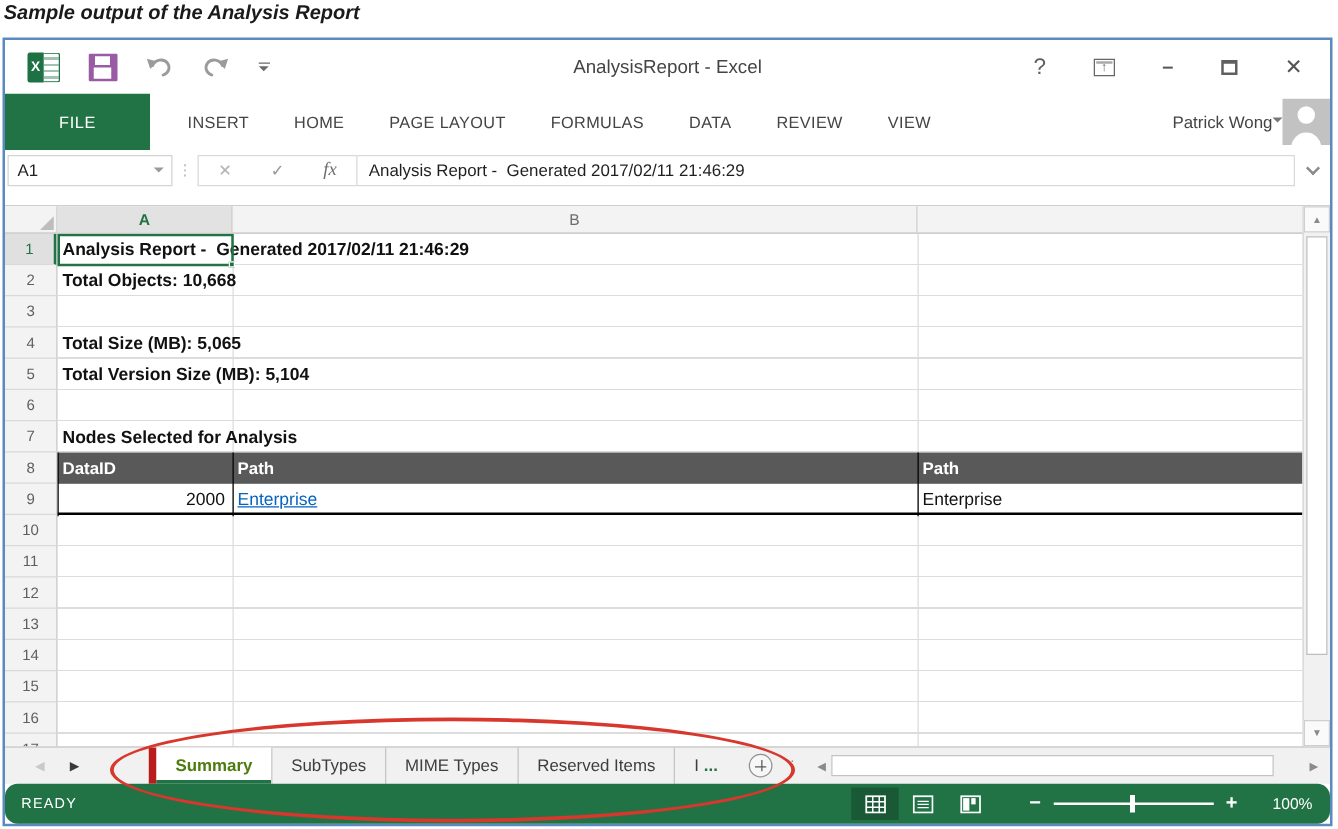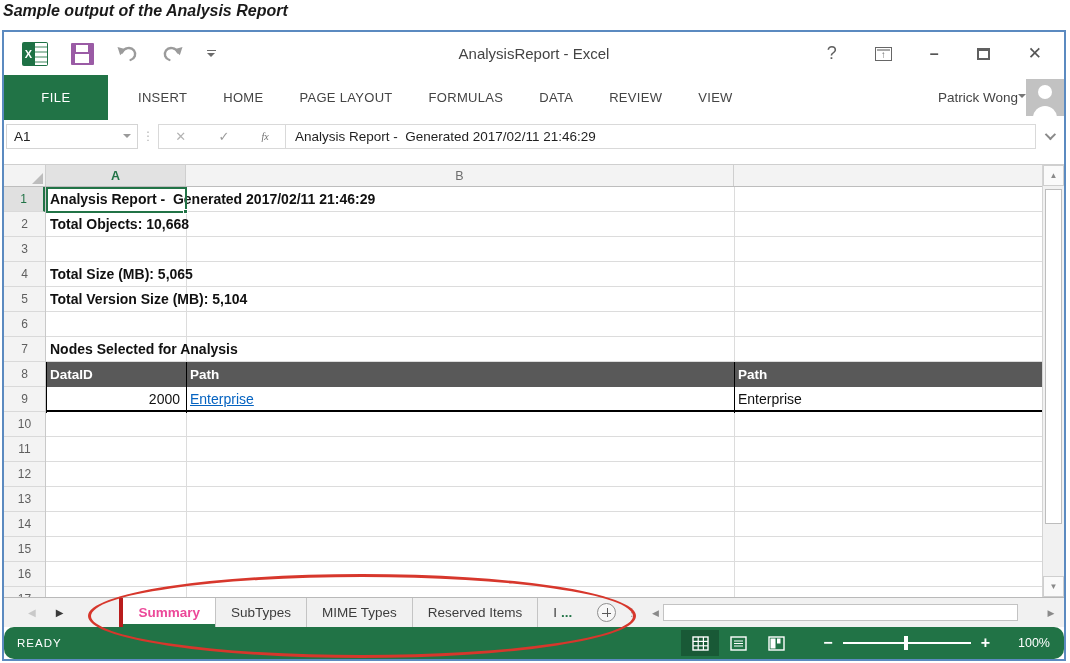--- a/index.html
+++ b/index.html
@@ -37,21 +37,21 @@
   .help-q { font-size:18px; color:#5e5e5e; }
   .ribbon-opt { width:17px; height:14px; border:1px solid #666; display:flex; align-items:flex-end;
                 justify-content:center; font-size:10px; color:#666; line-height:11px; position:relative; }
   .ribbon-opt::before { content:""; position:absolute; top:1px; left:1px; right:1px; height:2px; background:#a9a9a9; }
   .min-btn { font-size:16px; color:#555; font-weight:bold; }
   .max-btn { width:13px; height:12px; border:2px solid #606060; border-top-width:3px; }
   .close-btn { font-size:17px; color:#555; }
 
   
   .ribbonrow { height:45px; display:flex; align-items:stretch; position:relative; background:#fff; }
-  .file-tab { width:104px; background:#217346; color:#fff; font-size:13px; display:flex;
+  .file-tab { width:116px; background:#217346; color:#fff; font-size:13px; display:flex;
               align-items:center; justify-content:center; letter-spacing:.5px; }
   .rtab { padding:0 18px; display:flex; align-items:center; font-size:13px; color:#444; letter-spacing:.3px; }
   .rtab:nth-child(2){ margin-left:12px; }
   .user-area { position:absolute; right:0; top:4px; display:flex; align-items:center; gap:0; }
   .user-name { font-size:13.5px; color:#444; }
   .user-caret { width:0; height:0; border-left:4px solid transparent; border-right:4px solid transparent;
                 border-top:4px solid #777; margin-top:-4px; }
   .avatar { width:38px; height:37px; background:#c2c2c2; position:relative; overflow:hidden; }
   .avatar::before { content:""; position:absolute; top:6px; left:50%; transform:translateX(-50%);
                     width:14px; height:14px; border-radius:50%; background:#fff; }
@@ -62,21 +62,21 @@
   .formularow { height:32px; display:flex; align-items:center; padding:0 2px 0 2px; background:#fff; }
   .namebox { width:132px; height:25px; border:1px solid #d4d4d4; display:flex; align-items:center;
              font-size:13.5px; color:#222; padding-left:7px; }
   .namebox .nb-caret { margin-left:auto; margin-right:6px; width:0; height:0; border-left:4px solid transparent;
              border-right:4px solid transparent; border-top:4px solid #9a9a9a; }
   .fb-sep { width:20px; text-align:center; color:#b5b5b5; font-size:12px; }
   .fb-btns { width:128px; height:25px; border:1px solid #d9d9d9; display:flex; align-items:center;
              justify-content:space-around; }
   .fb-x { color:#b3b3b3; font-size:13px; }
   .fb-check { color:#9a9a9a; font-size:13px; }
-  .fb-fx { font-family:"Liberation Serif", serif; font-style:italic; font-size:10px; color:#6f6f6f; }
+  .fb-fx { font-family:"Liberation Serif", serif; font-style:italic; font-size:15px; color:#6f6f6f; }
   .fb-field { flex:1; height:25px; border:1px solid #d9d9d9; border-left:none; display:flex; align-items:center;
               padding-left:9px; font-size:13.5px; color:#1f1f1f; white-space:pre; overflow:hidden; }
   .fb-chevron { width:26px; display:flex; justify-content:center; }
   .fb-chevron i { width:8px; height:8px; border-right:2px solid #8a8a8a; border-bottom:2px solid #8a8a8a;
                   transform:rotate(45deg) translateY(-2px); }
   .fb-gap { height:12px; background:#fff; }
 
   
   .grid { height:433px; position:relative; border-top:1px solid #cfcfcf; }
   .colheaders { height:22px; display:flex; background:#f3f3f3; border-bottom:1px solid #bdbdbd; }
@@ -123,21 +123,21 @@
 
   
   .tabbar { height:30px; background:#f1f1f1; border-top:1px solid #b9b9b9; display:flex; align-items:stretch; }
   .tb-nav { display:flex; align-items:center; gap:20px; padding:0 14px 0 24px; }
   .tb-nav .dis { color:#c9c9c9; font-size:10px; }
   .tb-nav .ena { color:#3a3a3a; font-size:10px; }
   .sheettabs { display:flex; align-items:stretch; margin-left:42px; }
   .stab { display:flex; align-items:center; padding:0 15px; font-size:13.5px; color:#3d3d3d;
           border-left:1px solid #c4c4c4; }
   .stab:first-child { border-left:none; }
-  .stab.active { background:#fff; color:#ec4899; font-weight:bold; border-left:4px solid #b91c1c;
+  .stab.active { background:#fff; color:#4d7c0f; font-weight:bold; border-left:6px solid #b91c1c;
                  border-right:1px solid #c4c4c4; box-shadow:inset 0 -3px 0 #217346; }
   .stab.active + .stab { border-left:none; }
   .stab .ellipsis { color:#217346; font-weight:bold; margin-left:4px; }
   .newsheet { align-self:center; width:19px; height:19px; border:1px solid #8f8f8f; border-radius:50%;
               margin-left:10px; position:relative; background:#f7f7f7; }
   .newsheet::before { content:""; position:absolute; left:4px; right:4px; top:8.5px; height:1.5px; background:#595959; }
   .newsheet::after  { content:""; position:absolute; top:4px; bottom:4px; left:8.5px; width:1.5px; background:#595959; }
   .tb-dots { align-self:center; color:#9a9a9a; font-size:11px; margin:0 10px; }
   .hscroll { flex:1; align-self:center; height:19px; margin-right:4px; background:#f1f1f1;
              display:flex; align-items:center; position:relative; }

